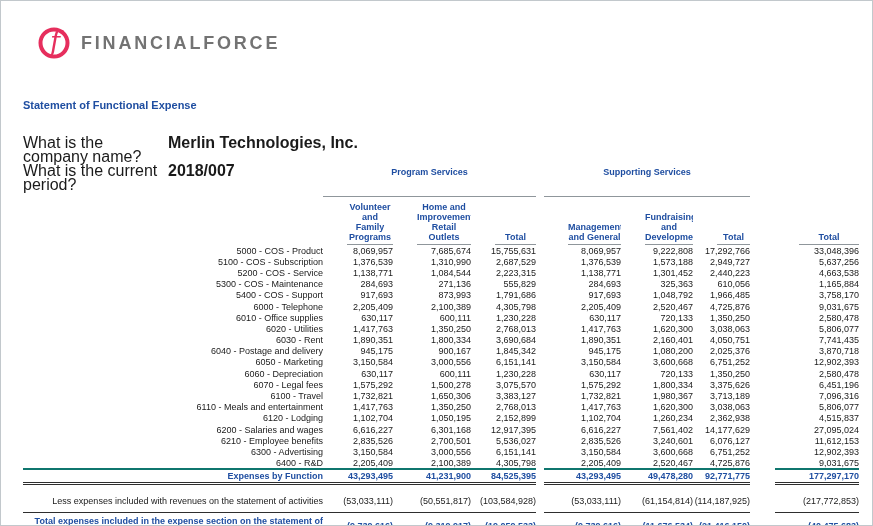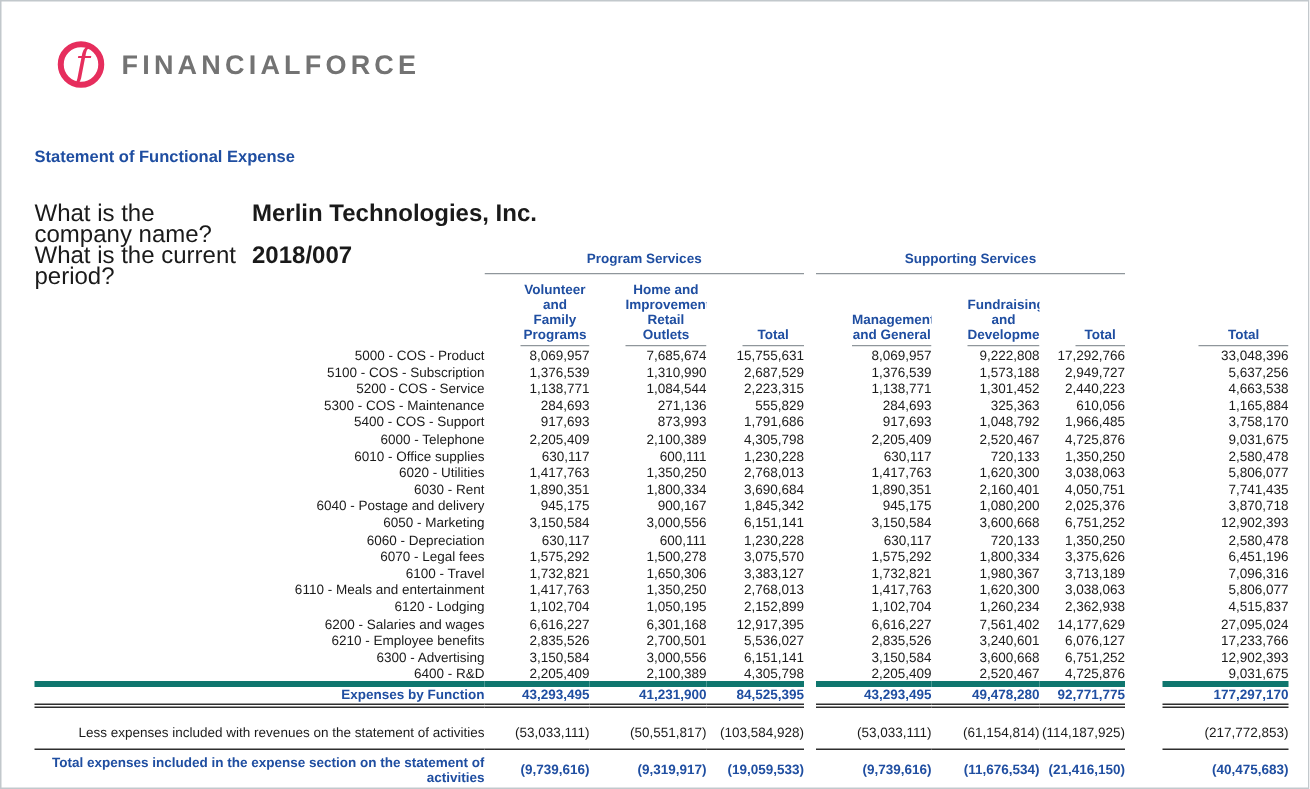--- a/index.html
+++ b/index.html
@@ -14,34 +14,34 @@
   .questions{position:absolute;left:22px;top:135px;font-size:16px;color:#1a1a1a;}
   .q-row{display:flex;line-height:14px;}
   .q-label{width:145px;}
   .q-value{font-weight:bold;}
 
   table.fin-table{position:absolute;left:22px;top:166px;border-collapse:collapse;table-layout:fixed;font-size:9px;color:#1a1a1a;width:836px;}
   .fin-table td,.fin-table th{padding:0;margin:0;overflow:hidden;white-space:nowrap;font-weight:normal;}
 
   tr.row-group{height:16px;}
   .group-h{vertical-align:bottom;padding:0 4px;}
-  .group-h .hwrap{color:#1f4ea1;font-weight:bold;text-align:center;border-bottom:1px solid #8f969b;padding-bottom:5px;}
+  .group-h .hwrap{color:#1f4ea1;font-weight:bold;text-align:center;border-bottom:1px solid #8f969b;padding-bottom:19px;}
 
   tr.row-cols{height:48px;}
   .col-h{vertical-align:bottom;padding:0 3px;}
   .col-h .hwrap{color:#1f4ea1;font-weight:bold;text-align:center;border-bottom:1px solid #8f969b;padding:0 0 2px 0;white-space:normal;line-height:10px;display:flex;flex-direction:column;justify-content:flex-end;min-height:34px;margin-left:24px;}
 
   tr.data-row{height:11.2px;}
   tr.data-row td{vertical-align:middle;line-height:10px;}
   .num{text-align:right;}
   .lbl{text-align:right;}
 
   tr.tot-row{height:15px;}
   tr.tot-row td{vertical-align:middle;}
-  tr.tot-row td.b{border-top:4px solid #0f766e;border-bottom:3px double #2e2e2e;color:#1f4ea1;font-weight:bold;}
+  tr.tot-row td.b{border-top:2px solid #0f766e;border-bottom:3px double #2e2e2e;color:#1f4ea1;font-weight:bold;}
 
   tr.spacer-row{height:6px;}
 
   tr.less-row{height:23px;}
   tr.less-row td{vertical-align:middle;}
 
   tr.grand-row{height:27px;}
   tr.grand-row td{vertical-align:middle;}
   tr.grand-row td.b{border-top:1px solid #2e2e2e;border-bottom:1px solid #2e2e2e;color:#1f4ea1;font-weight:bold;}
   tr.grand-row td.lbl{white-space:normal;line-height:10px;padding:2px 0;}
@@ -333,21 +333,21 @@
         <tr class="data-row">
           <td class="lbl  ">6210 - Employee benefits</td>
           <td class="num ">2,835,526</td>
           <td class="num ">2,700,501</td>
           <td class="num ">5,536,027</td>
           <td class="gap"></td>
           <td class="num ">2,835,526</td>
           <td class="num ">3,240,601</td>
           <td class="num ">6,076,127</td>
           <td class="gap"></td>
-          <td class="num ">17,233,766</td>
+          <td class="num ">11,612,153</td>
         </tr>
         <tr class="data-row">
           <td class="lbl  ">6300 - Advertising</td>
           <td class="num ">3,150,584</td>
           <td class="num ">3,000,556</td>
           <td class="num ">6,151,141</td>
           <td class="gap"></td>
           <td class="num ">3,150,584</td>
           <td class="num ">3,600,668</td>
           <td class="num ">6,751,252</td>

